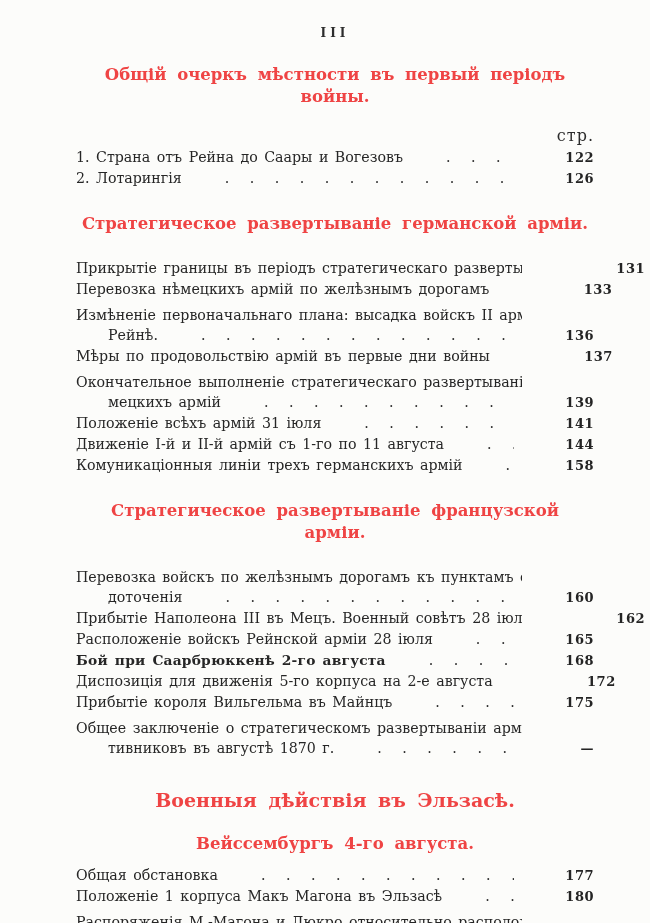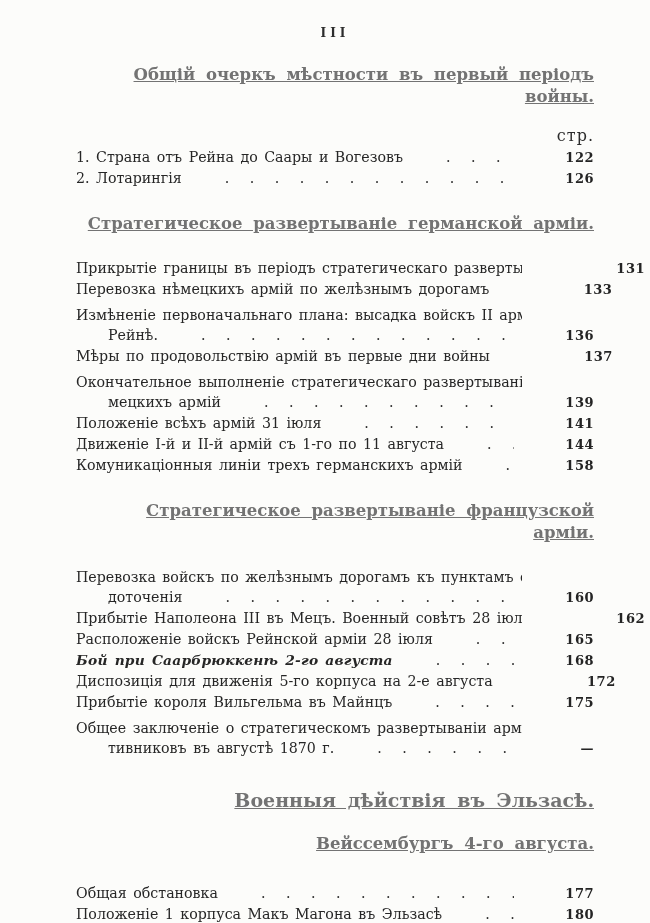--- a/index.html
+++ b/index.html
@@ -33,36 +33,35 @@
   .main-heading {
     text-align: center;
     font-weight: 700;
     font-size: 18px;
     word-spacing: 5px;
     margin: 40px 0 0 0;
     line-height: 24px;
     color: #1f1f1f;
   }
   .section-heading {
-    text-align: right;
+    text-align: center;
     font-weight: 700;
     font-size: 16.5px;
     word-spacing: 5px;
     margin: 24px 0 18px 0;
     line-height: 22px;
-    color: #737373;
-    text-decoration: underline;
+    color: #ef4444;
   }
   .section-heading.large {
     font-size: 19px;
     margin: 28px 0 20px 0;
     line-height: 26px;
   }
   .section-heading.sub {
-    margin: 16px 0 28px 0;
+    margin: 16px 0 10px 0;
   }
   .page-col-label {
     text-align: right;
     font-size: 16px;
     letter-spacing: 1px;
     margin: 8px 0 2px 0;
     color: #2c2c2c;
   }
   .rows { }
   .toc-row {
@@ -71,21 +70,20 @@
     font-size: 14.2px;
     line-height: 20px;
     word-spacing: 2px;
     white-space: nowrap;
     gap: 36px;
   }
   .toc-row.bold .entry-text {
     font-weight: 700;
     font-size: 13.8px;
     letter-spacing: 0.2px;
-    font-style: italic;
   }
   .toc-row.indent .entry-text {
     padding-left: 32px;
   }
   .entry-text {
     flex: 0 0 auto;
     max-width: 446px;
     overflow: hidden;
   }
   .dot-leader {

